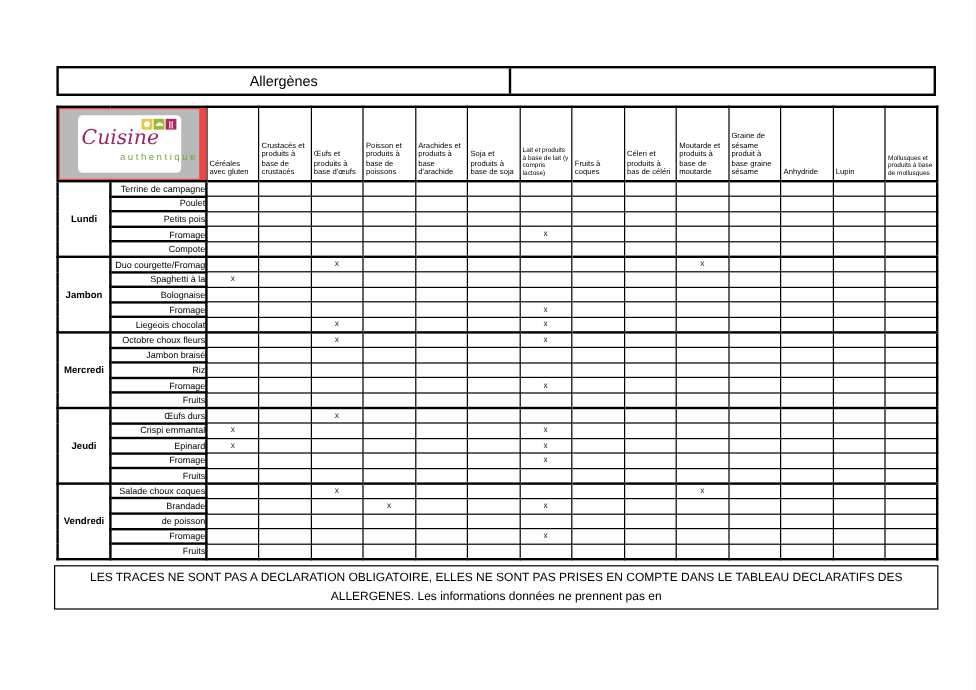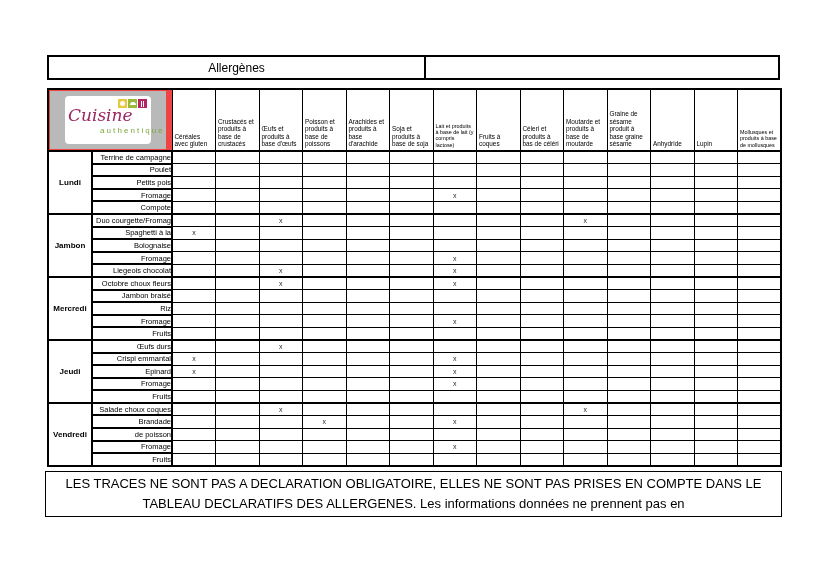--- a/index.html
+++ b/index.html
@@ -66,21 +66,21 @@
   .logo-script{
     font-family:"DejaVu Serif",serif;font-style:italic;
     font-size:17px;line-height:1;margin-top:9px;font-weight:normal;
   }
   .logo-sub{font-size:8px;letter-spacing:2.1px;margin-top:2px;font-weight:normal;margin-left:32px;}
 
   
   .footnote{
     position:absolute;left:45px;top:471px;width:737px;
     border:1px solid #000;box-sizing:border-box;background:#fff;
-    font-size:13px;line-height:1.55;text-align:center;padding:2px 1px;
+    font-size:10px;line-height:1.55;text-align:center;padding:2px 1px;
   }
 </style>
 </head>
 <body>
 
 <div class="page">
 
   <div class="top-header">
     <div class="th-cell left">Allergènes</div>
   </div>

